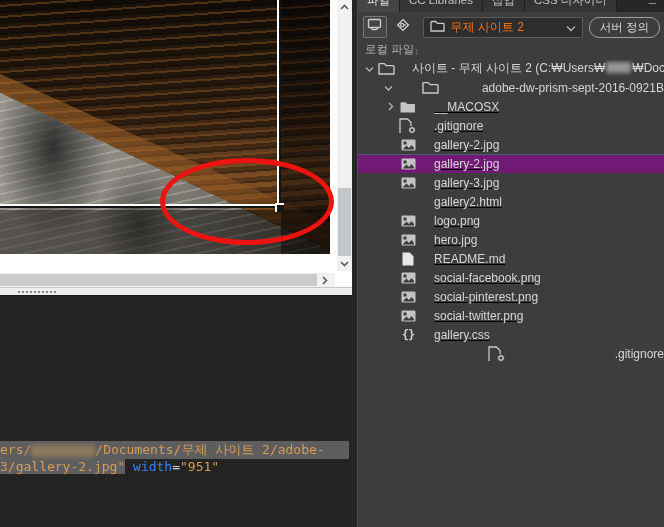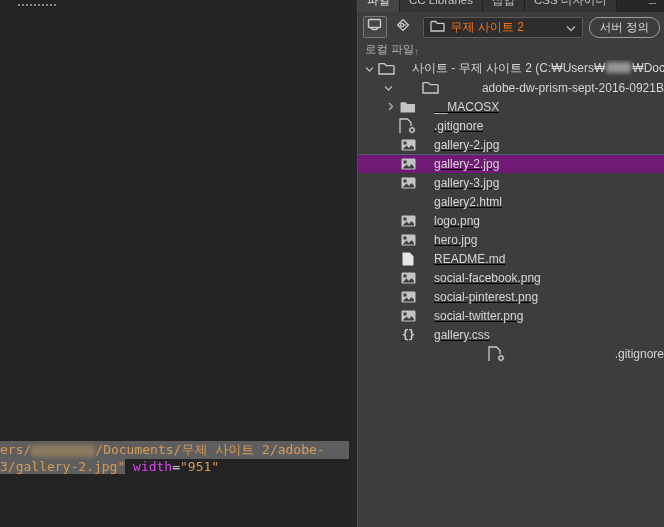--- a/index.html
+++ b/index.html
@@ -1,21 +1,21 @@
 <!DOCTYPE html>
 <html><head>
 <meta charset="utf-8">
 <style>
   * { margin:0; padding:0; box-sizing:border-box; }
   html,body { width:664px; height:527px; overflow:hidden; background:#3d3d3d;
               font-family:"Liberation Sans", sans-serif; }
   .app { display:flex; width:664px; height:527px; }
 
   
-  .left-pane { width:352px; height:527px; display:flex; flex-direction:row; background:#fff; }
+  .left-pane { width:352px; height:527px; display:flex; flex-direction:column; background:#fff; }
   .design-view { position:relative; height:287px; background:#fff; overflow:hidden; }
 
   .photo { position:absolute; left:0; top:0; width:330px; height:254px;
     background:
       repeating-linear-gradient(176deg, rgba(0,0,0,.45) 0 2px, rgba(0,0,0,0) 2px 5px,
         rgba(128,78,32,.5) 5px 7px, rgba(0,0,0,.28) 7px 11px),
       linear-gradient(180deg,#17100a 0%,#261a0d 20%,#3a2413 45%,#65401f 62%,#7e4f23 72%,#4a2f17 85%,#241710 100%);
   }
   .glow { position:absolute; inset:0;
     clip-path:polygon(0 29%, 100% 88%, 100% 98%, 0 37%);
@@ -138,21 +138,21 @@
       </div>
     </div>
 
     <div class="splitter">
       <div class="grip"></div>
     </div>
 
     <div class="code-view">
       <div id="code-lines">
           <div class="code-line fullsel"><span style="color: rgb(215, 155, 86);">ers/</span><span class="redact-code"></span><span style="color: rgb(215, 155, 86);">/Documents/무제 사이트 2/adobe-</span></div>
-          <div class="code-line"><span class="tok-sel" style="color: rgb(215, 155, 86);">3/gallery-2.jpg"</span><span style="color: rgb(204, 204, 204);"> </span><span style="color: #d946ef;">width</span><span style="color: rgb(204, 204, 204);">=</span><span style="color: rgb(215, 155, 86);">"951"</span></div>
+          <div class="code-line"><span class="tok-sel" style="color: rgb(215, 155, 86);">3/gallery-2.jpg"</span><span style="color: rgb(204, 204, 204);"> </span><span style="color: #3b82f6;">width</span><span style="color: rgb(204, 204, 204);">=</span><span style="color: rgb(215, 155, 86);">"951"</span></div>
         </div>
     </div>
   </div>
 
   <div class="pane-divider"></div>
 
   <div class="right-panel">
     <div class="tab-bar">
       <div class="tabs" id="tabs">
           <div class="tab active">파일</div>

